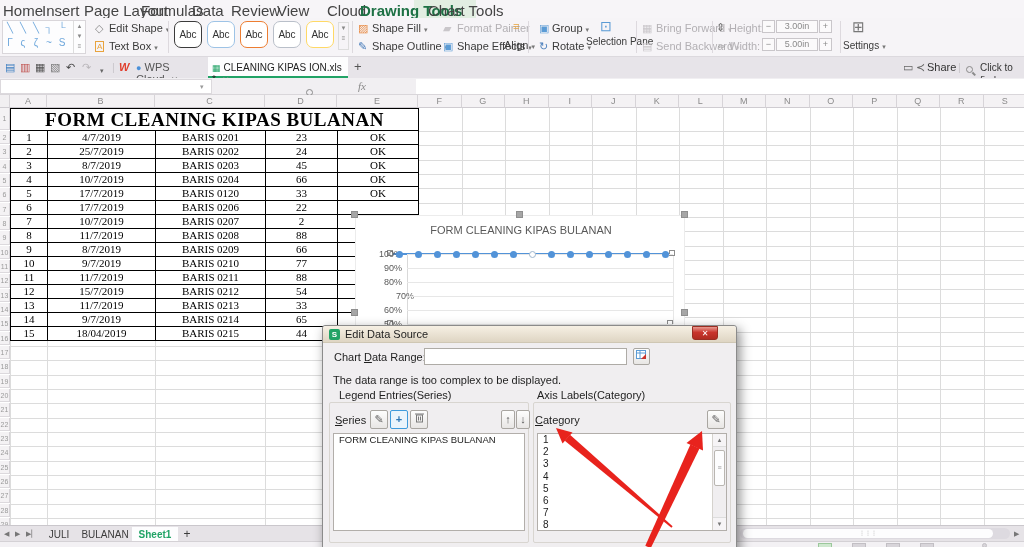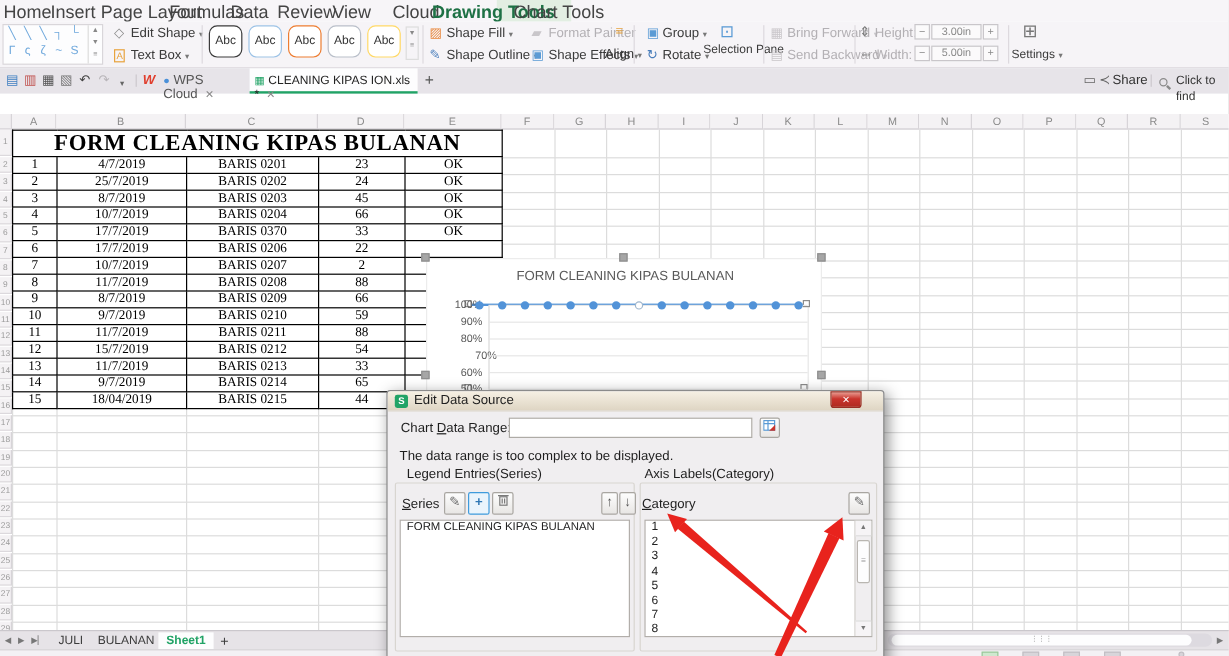--- a/index.html
+++ b/index.html
@@ -188,20 +188,27 @@
     </div>
     <span class="qa" style="left:354px;color:#555;font-size:13px;top:3px">+</span>
     <span class="qa" style="left:903px;color:#666">▭</span>
     <span class="qa" style="left:916px;color:#666">≺</span>
     <span class="qa" style="left:927px;font-size:11px;color:#333">Share</span>
     <span class="qa" style="left:958px;color:#cac7cc">|</span>
     <span class="qa" style="left:966px;top:6px"><span class="mag"></span></span>
     <span class="qa" style="left:980px;font-size:10px;color:#333">Click to find</span>
   </div>
 
+  <div id="fbar">
+    <div class="abs" style="left:0;top:1px;width:212px;height:15px;background:#fff;border:1px solid #dcd9dd"></div>
+    <span class="abs" style="left:200px;top:5px;font-size:7px;color:#999">▾</span>
+    <span class="abs" style="left:306px;top:4px"><span class="mag"></span></span>
+    <span class="abs" style="left:358px;top:2px;font-family:'Liberation Serif',serif;font-style:italic;color:#8a8a8a;font-size:11px">fx</span>
+    <div class="abs" style="left:416px;top:1px;width:608px;height:15px;background:#fff"></div>
+  </div>
 
   <div id="grid">
     <div class="abs" style="left:0;top:0;width:10px;height:13px;background:#f1eff1;border-right:1px solid #d7d4d8;border-bottom:1px solid #cfccd1"></div>
   <div class="colhead" style="left: 10px; width: 37px;">A</div>
       <div class="colhead" style="left: 47px; width: 108px;">B</div>
       <div class="colhead" style="left: 155px; width: 110px;">C</div>
       <div class="colhead" style="left: 265px; width: 72px;">D</div>
       <div class="colhead" style="left: 337px; width: 81px;">E</div>
       <div class="colhead" style="left: 418px; width: 43.5px;">F</div>
       <div class="colhead" style="left: 461.5px; width: 43.5px;">G</div>
@@ -329,21 +336,21 @@
           <tr>
             <td>4</td>
             <td>10/7/2019</td>
             <td>BARIS 0204</td>
             <td>66</td>
             <td>OK</td>
           </tr>
           <tr>
             <td>5</td>
             <td>17/7/2019</td>
-            <td>BARIS 0370</td>
+            <td>BARIS 0120</td>
             <td>33</td>
             <td>OK</td>
           </tr>
           <tr>
             <td>6</td>
             <td>17/7/2019</td>
             <td>BARIS 0206</td>
             <td>22</td>
             <td></td>
           </tr>
@@ -365,21 +372,21 @@
             <td>9</td>
             <td>8/7/2019</td>
             <td>BARIS 0209</td>
             <td>66</td>
             <td></td>
           </tr>
           <tr>
             <td>10</td>
             <td>9/7/2019</td>
             <td>BARIS 0210</td>
-            <td>59</td>
+            <td>77</td>
             <td></td>
           </tr>
           <tr>
             <td>11</td>
             <td>11/7/2019</td>
             <td>BARIS 0211</td>
             <td>88</td>
             <td></td>
           </tr>
           <tr>

